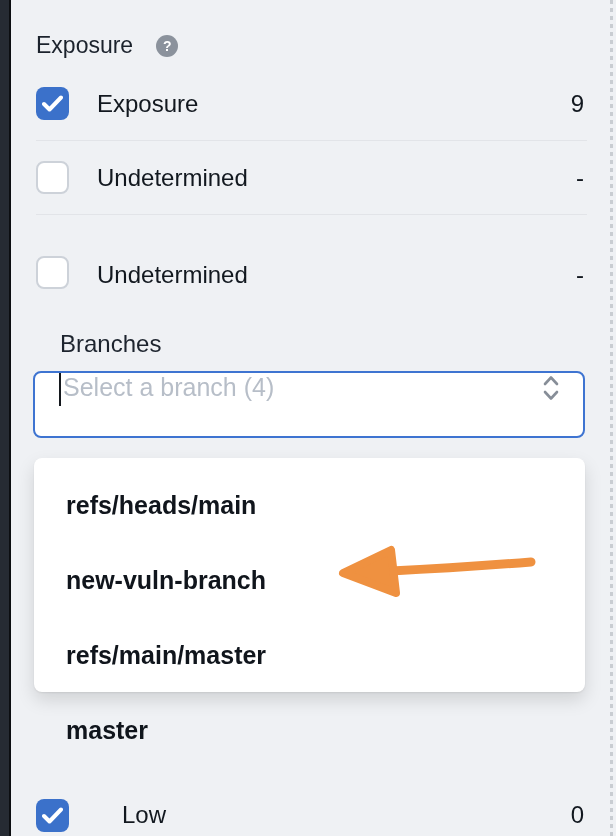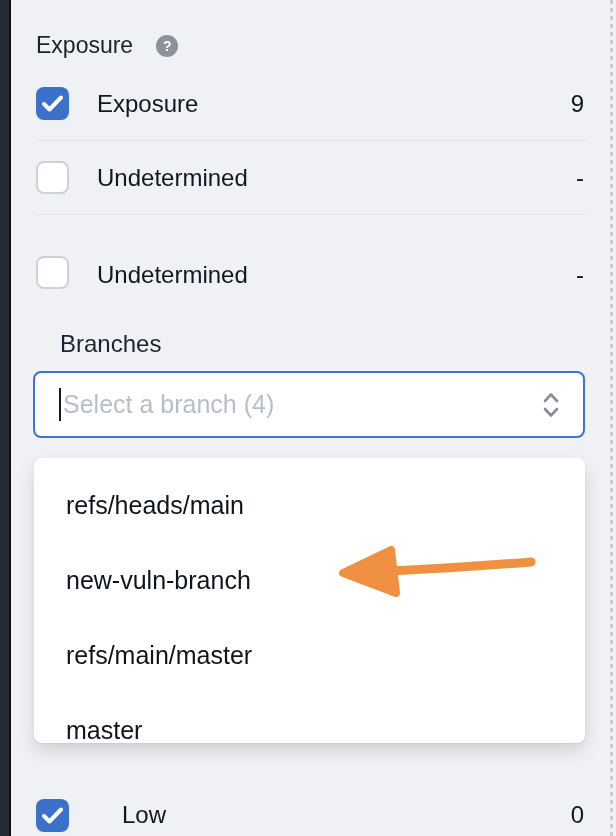--- a/index.html
+++ b/index.html
@@ -49,32 +49,32 @@
   .cbx.checked { background:#3b71ca; }
   .cbx.unchecked { background:#ffffff; border:2px solid #cdd2d9; }
   .frow-label { font-size:24px; color:#12181f; flex:1; }
   .frow-count { font-size:24px; color:#12181f; margin-right:3px; }
 
   
   .branches-label { position:absolute; left:36px; top:330px; font-size:24px; font-weight:500; color:#1d242e;margin-left:24px; }
   .select-box {
     position:absolute; left:33px; top:371px; width:552px; height:67px;
     background:#ffffff; border:2px solid #3e74d1; border-radius:8px;
-    display:flex; align-items:center; cursor:text;
+    display:flex; align-items:flex-start; cursor:text;
   }
   .text-cursor { width:2px; height:33px; background:#14181d; margin-left:24px; flex:none; }
   .placeholder { font-size:25px; color:#b7bec8; margin-left:2px; flex:1; }
   .chevron-updown { margin-right:22px; flex:none; display:flex; }
 
   
   .dropdown {
-    position:absolute; left:34px; top:458px; width:551px; height:285px;
+    position:absolute; left:34px; top:458px; width:551px; height:234px;
     background:#ffffff; border-radius:8px;
     box-shadow:0 1px 2px rgba(0,0,0,.07), 0 8px 18px rgba(0,0,0,.13);
-    z-index:10; padding-top:10px;
+    z-index:10; padding-top:10px;font-weight:bold;
   }
   .opt {
     height:75px; display:flex; align-items:center; padding-left:32px;
     font-size:25px; color:#10151c; cursor:pointer;
   }
 
   
   .low-row {
     position:absolute; left:36px; top:778px; width:551px; height:74px;
     display:flex; align-items:center; z-index:1;gap:25px;

